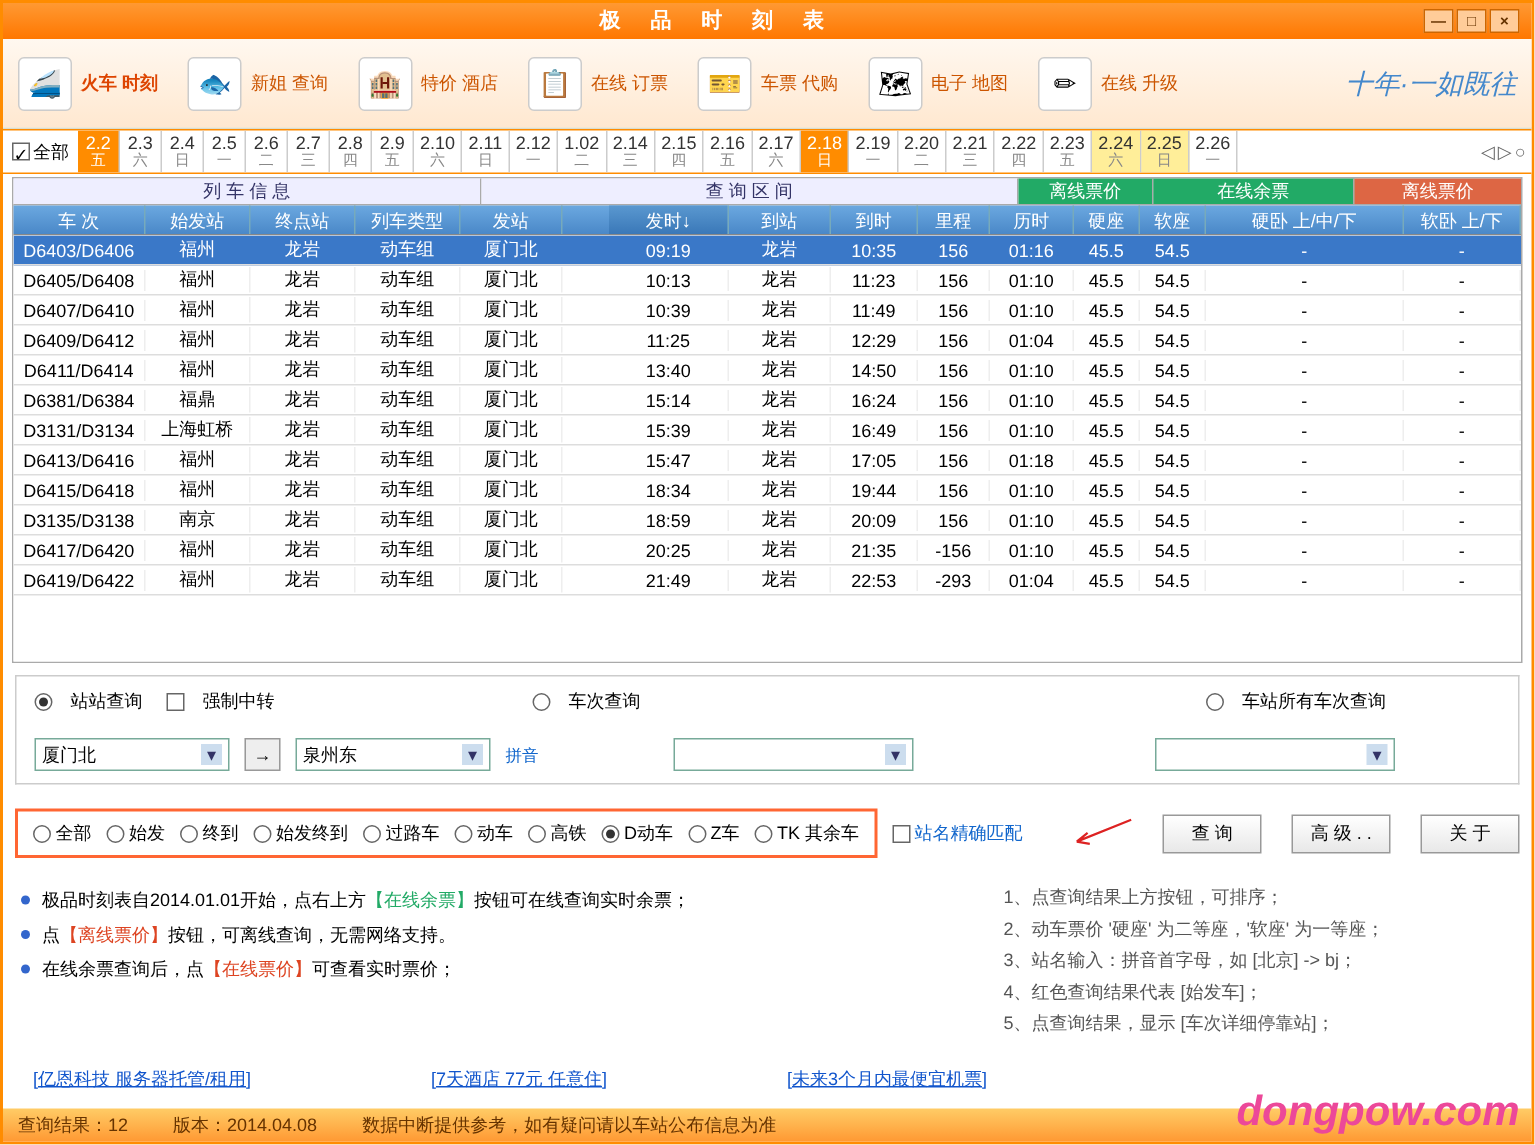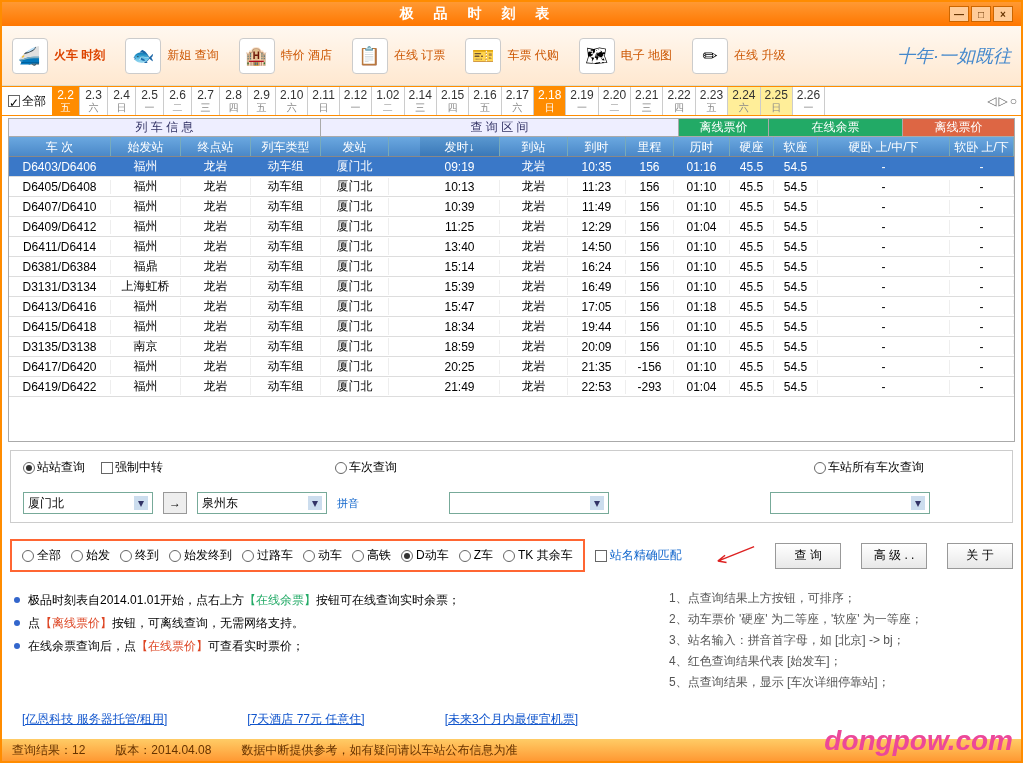--- a/index.html
+++ b/index.html
@@ -27,33 +27,33 @@
 .grid-wrap { flex: 0 0 auto; border: 1px solid #aaa; margin: 2px 6px; position: relative; }
 .grid-head1 { display: flex; height: 18px; border-bottom: 1px solid #aaa; font-size: 12px; text-align: center; }
 .gh1-info { width: 312px; border-right: 1px solid #aaa; background: #eef; color: #336; }
 .gh1-query { width: 358px; border-right: 1px solid #aaa; background: #eef; color: #336; }
 .gh1-online { width: 90px; border-right: 1px solid #aaa; background: #22aa66; color: #fff; }
 .gh1-onticket { width: 134px; border-right: 1px solid #aaa; background: #22aa66; color: #fff; }
 .gh1-off { flex: 1; background: #dd6644; color: #fff; }
 .grid-head2 { display: flex; height: 20px; background: linear-gradient(#6ba8e0, #4a88c8); color: #fff; border-bottom: 1px solid #888; }
 .gh2 { border-right: 1px solid #7ab; text-align: center; padding-top: 2px; font-size: 12px; }
 .gh2.sort { background: linear-gradient(#5a98d0, #3a78b8); }
-.c-num { width: 102px; } .c-start { width: 70px; } .c-end { width: 70px; } .c-type { width: 70px; }
+.c-num { width: 88px; } .c-start { width: 70px; } .c-end { width: 70px; } .c-type { width: 70px; }
 .c-dep { width: 68px; } .c-deptime { width: 80px; margin-left: 31px; } .c-arr { width: 68px; } .c-arrtime { width: 58px; }
 .c-dist { width: 48px; } .c-dur { width: 56px; text-align: center; }
 .c-hard { width: 44px; } .c-soft { width: 44px; } .c-hsu { width: 66px; }
 .c-sup { flex: 1; }
 .grid-body { height: 284px; overflow-y: scroll; background: #fff; }
 .grid-row { display: flex; height: 20px; border-bottom: 1px solid #ddd; align-items: center; }
 .grid-row.sel { background: #3a78c8; color: #fff; }
 .gc { border-right: 1px solid #eee; text-align: center; font-size: 12px; overflow: hidden; white-space: nowrap; }
 .grid-row.sel .gc { border-right-color: #3a78c8; }
 .query-panel { margin: 6px 8px; }
 .qp-row1 { display: flex; gap: 16px; align-items: center; border: 1px solid #ccc; padding: 8px 12px; border-bottom: none; }
-.qp-box { display: flex; align-items: center; gap: 2px; }
+.qp-box { display: flex; align-items: center; gap: 12px; }
 .radio { width: 12px; height: 12px; border: 1px solid #666; border-radius: 50%; display: inline-flex; align-items: center; justify-content: center; }
 .radio.on::after { content: ''; width: 6px; height: 6px; background: #333; border-radius: 50%; }
 .checkbox { width: 12px; height: 12px; border: 1px solid #666; display: inline-block; }
 .qp-row2 { display: flex; gap: 10px; align-items: center; border: 1px solid #ccc; border-top: none; padding: 8px 12px; }
 .combo { border: 1px solid #7a9; height: 22px; padding: 2px 4px; background: #fff; display: flex; align-items: center; }
 .combo .arrow { margin-left: auto; background: #cde; padding: 0 4px; color: #336; }
 .swap-btn { width: 24px; height: 22px; border: 1px solid #999; background: #eee; display: flex; align-items: center; justify-content: center; cursor: pointer; }
 .filter-row { margin: 10px 8px 6px; display: flex; align-items: center; gap: 10px; }
 .filter-box { border: 2px solid #ff6633; padding: 6px 10px; display: flex; gap: 10px; align-items: center; flex-wrap: nowrap; }
 .filter-item { display: flex; align-items: center; gap: 3px; white-space: nowrap; }
@@ -62,21 +62,21 @@
 .arrow-red { position: relative; width: 60px; height: 30px; margin-left: 20px; }
 .arrow-red svg { width: 100%; height: 100%; }
 .tips { display: flex; margin: 8px 12px; gap: 40px; font-size: 12px; }
 .tips-left { flex: 1; }
 .tips-left p { margin: 6px 0; padding-left: 14px; position: relative; }
 .tips-left p::before { content: ''; position: absolute; left: 0; top: 5px; width: 6px; height: 6px; background: #3366cc; border-radius: 50%; }
 .tips-left .hl1 { color: #22aa66; }
 .tips-left .hl2 { color: #dd4422; }
 .tips-right { width: 340px; }
 .tips-right p { margin: 4px 0; color: #555; }
-.links-row { display: flex; gap: 80px; margin: 8px 20px 4px; justify-content: flex-start; }
+.links-row { display: flex; gap: 120px; margin: 8px 20px 4px; justify-content: flex-start; }
 .links-row a { color: #1155cc; text-decoration: underline; cursor: pointer; }
 .statusbar { height: 22px; background: linear-gradient(#ffcc66,#ff9933); display: flex; align-items: center; padding: 0 10px; color: #663300; gap: 30px; font-size: 12px; margin-top: auto; }
 .watermark { position: absolute; right: 10px; bottom: 6px; font-size: 28px; color: #ec4899; font-weight: bold; font-style: italic; pointer-events: none; }
 .spacer { flex: 1; }
 </style>
 </head>
 <body>
 
 <div class="window">
   <div class="titlebar">

